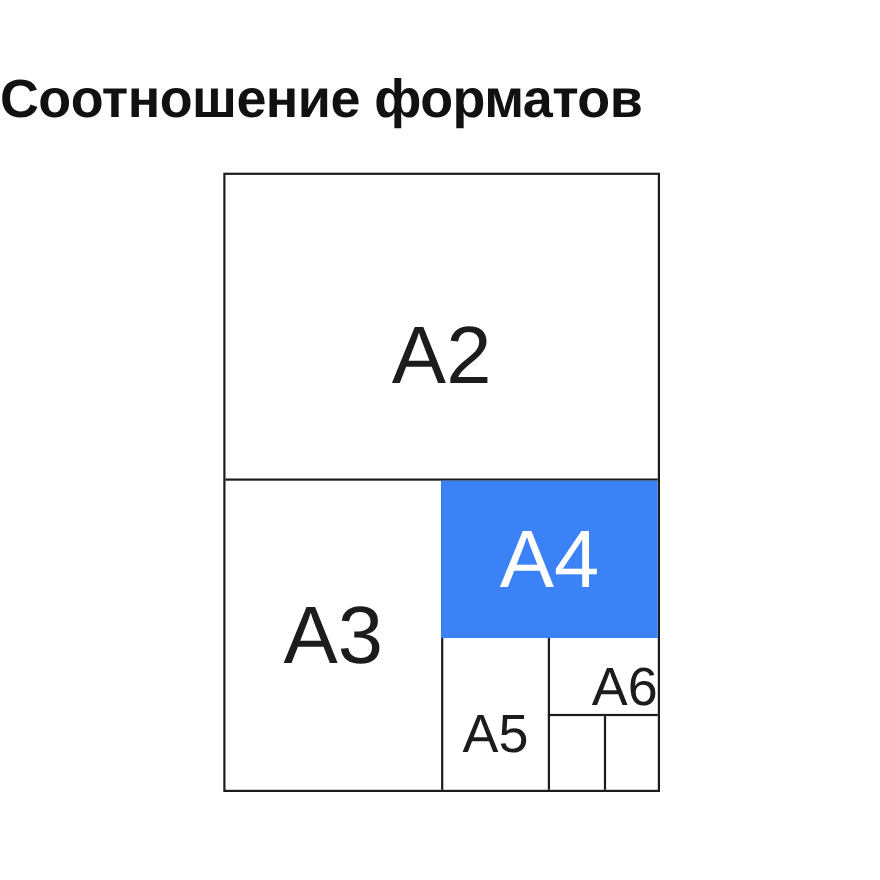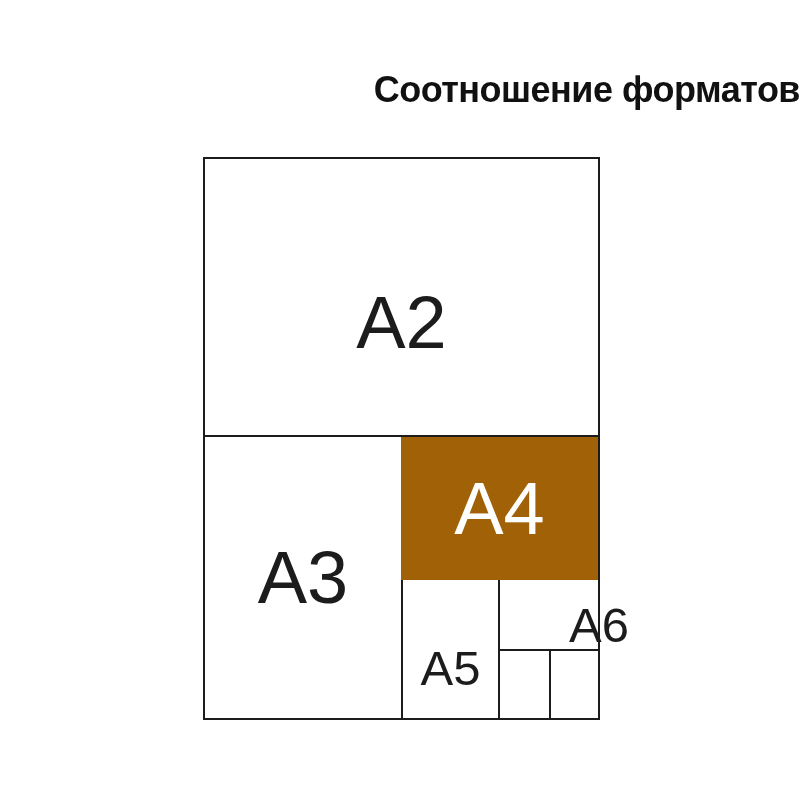--- a/index.html
+++ b/index.html
@@ -14,22 +14,22 @@
     background: #ffffff;
     font-family: "Liberation Sans", sans-serif;
     overflow: hidden;
   }
   .title {
     position: absolute;
     top: 66px;
     left: 0;
     width: 100%;
     margin: 0;
-    text-align: right;
-    font-size: 36px;
+    text-align: left;
+    font-size: 49px;
     line-height: 48px;
     font-weight: 700;
     letter-spacing: -0.5px;
     color: #111111;
   }
   
   .sheet {
     position: absolute;
     left: 203px;
     top: 157px;
@@ -54,25 +54,25 @@
     position: absolute;
     display: flex;
     align-items: center;
     justify-content: center;
     color: #1c1c1c;
   }
   .cell-a2 { left: 0;     top: 0;     width: 393px; height: 327px; }
   .cell-a3 { left: 0;     top: 278px; width: 196px; height: 281px; }
   .cell-a4 {
     left: 196px; top: 278px; width: 197px; height: 143px;
-    background: #a16207;
+    background: #3b82f6;
     color: #ffffff;
   }
   .cell-a5 { left: 198px; top: 421px; width: 95px;  height: 176px; }
-  .cell-a6 { left: 311px; top: 421px; width: 98px;  height: 90px; padding-left: 34px; }
+  .cell-a6 { left: 280px; top: 421px; width: 98px;  height: 90px; padding-left: 34px; }
   .cell-small-left  { left: 295px; top: 494px; width: 49px; height: 65px; }
   .cell-small-right { left: 346px; top: 494px; width: 47px; height: 65px; }
   .label-big   { font-size: 74px; font-weight: 400; line-height: 1; }
   .label-small { font-size: 49px; font-weight: 400; line-height: 1; }
 </style>
 </head>
 <body>
 
 <div class="page">
 

